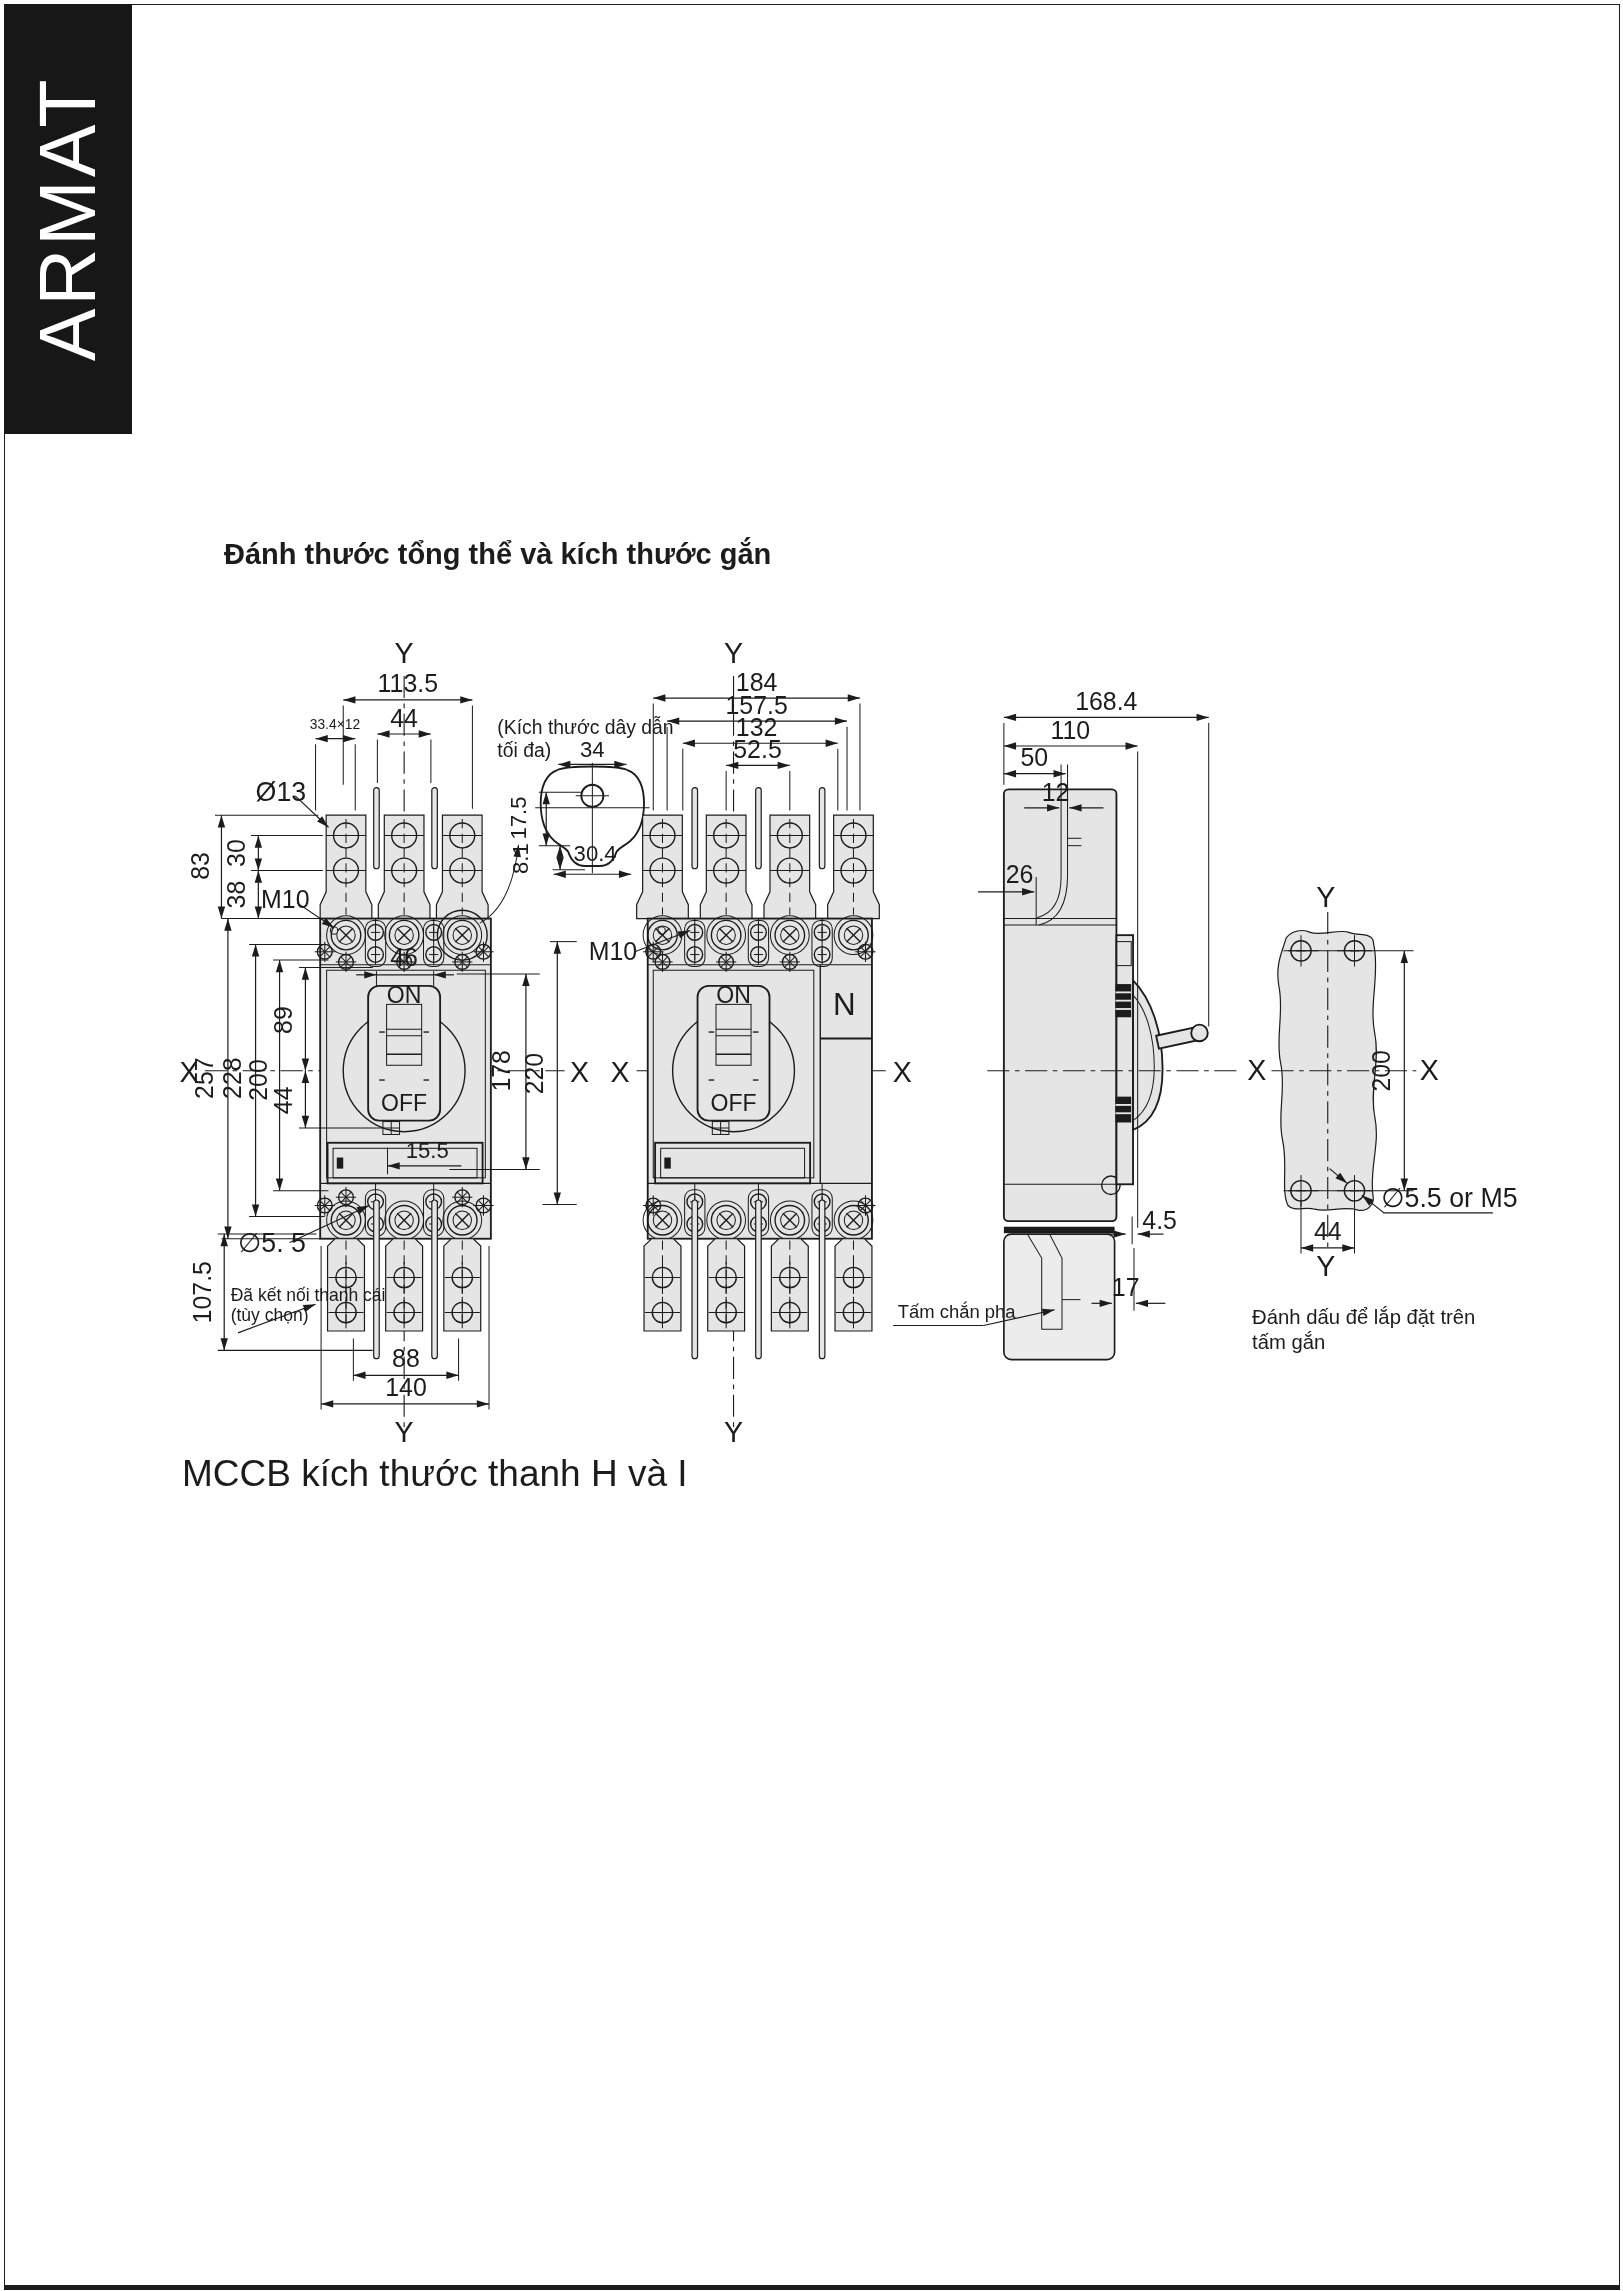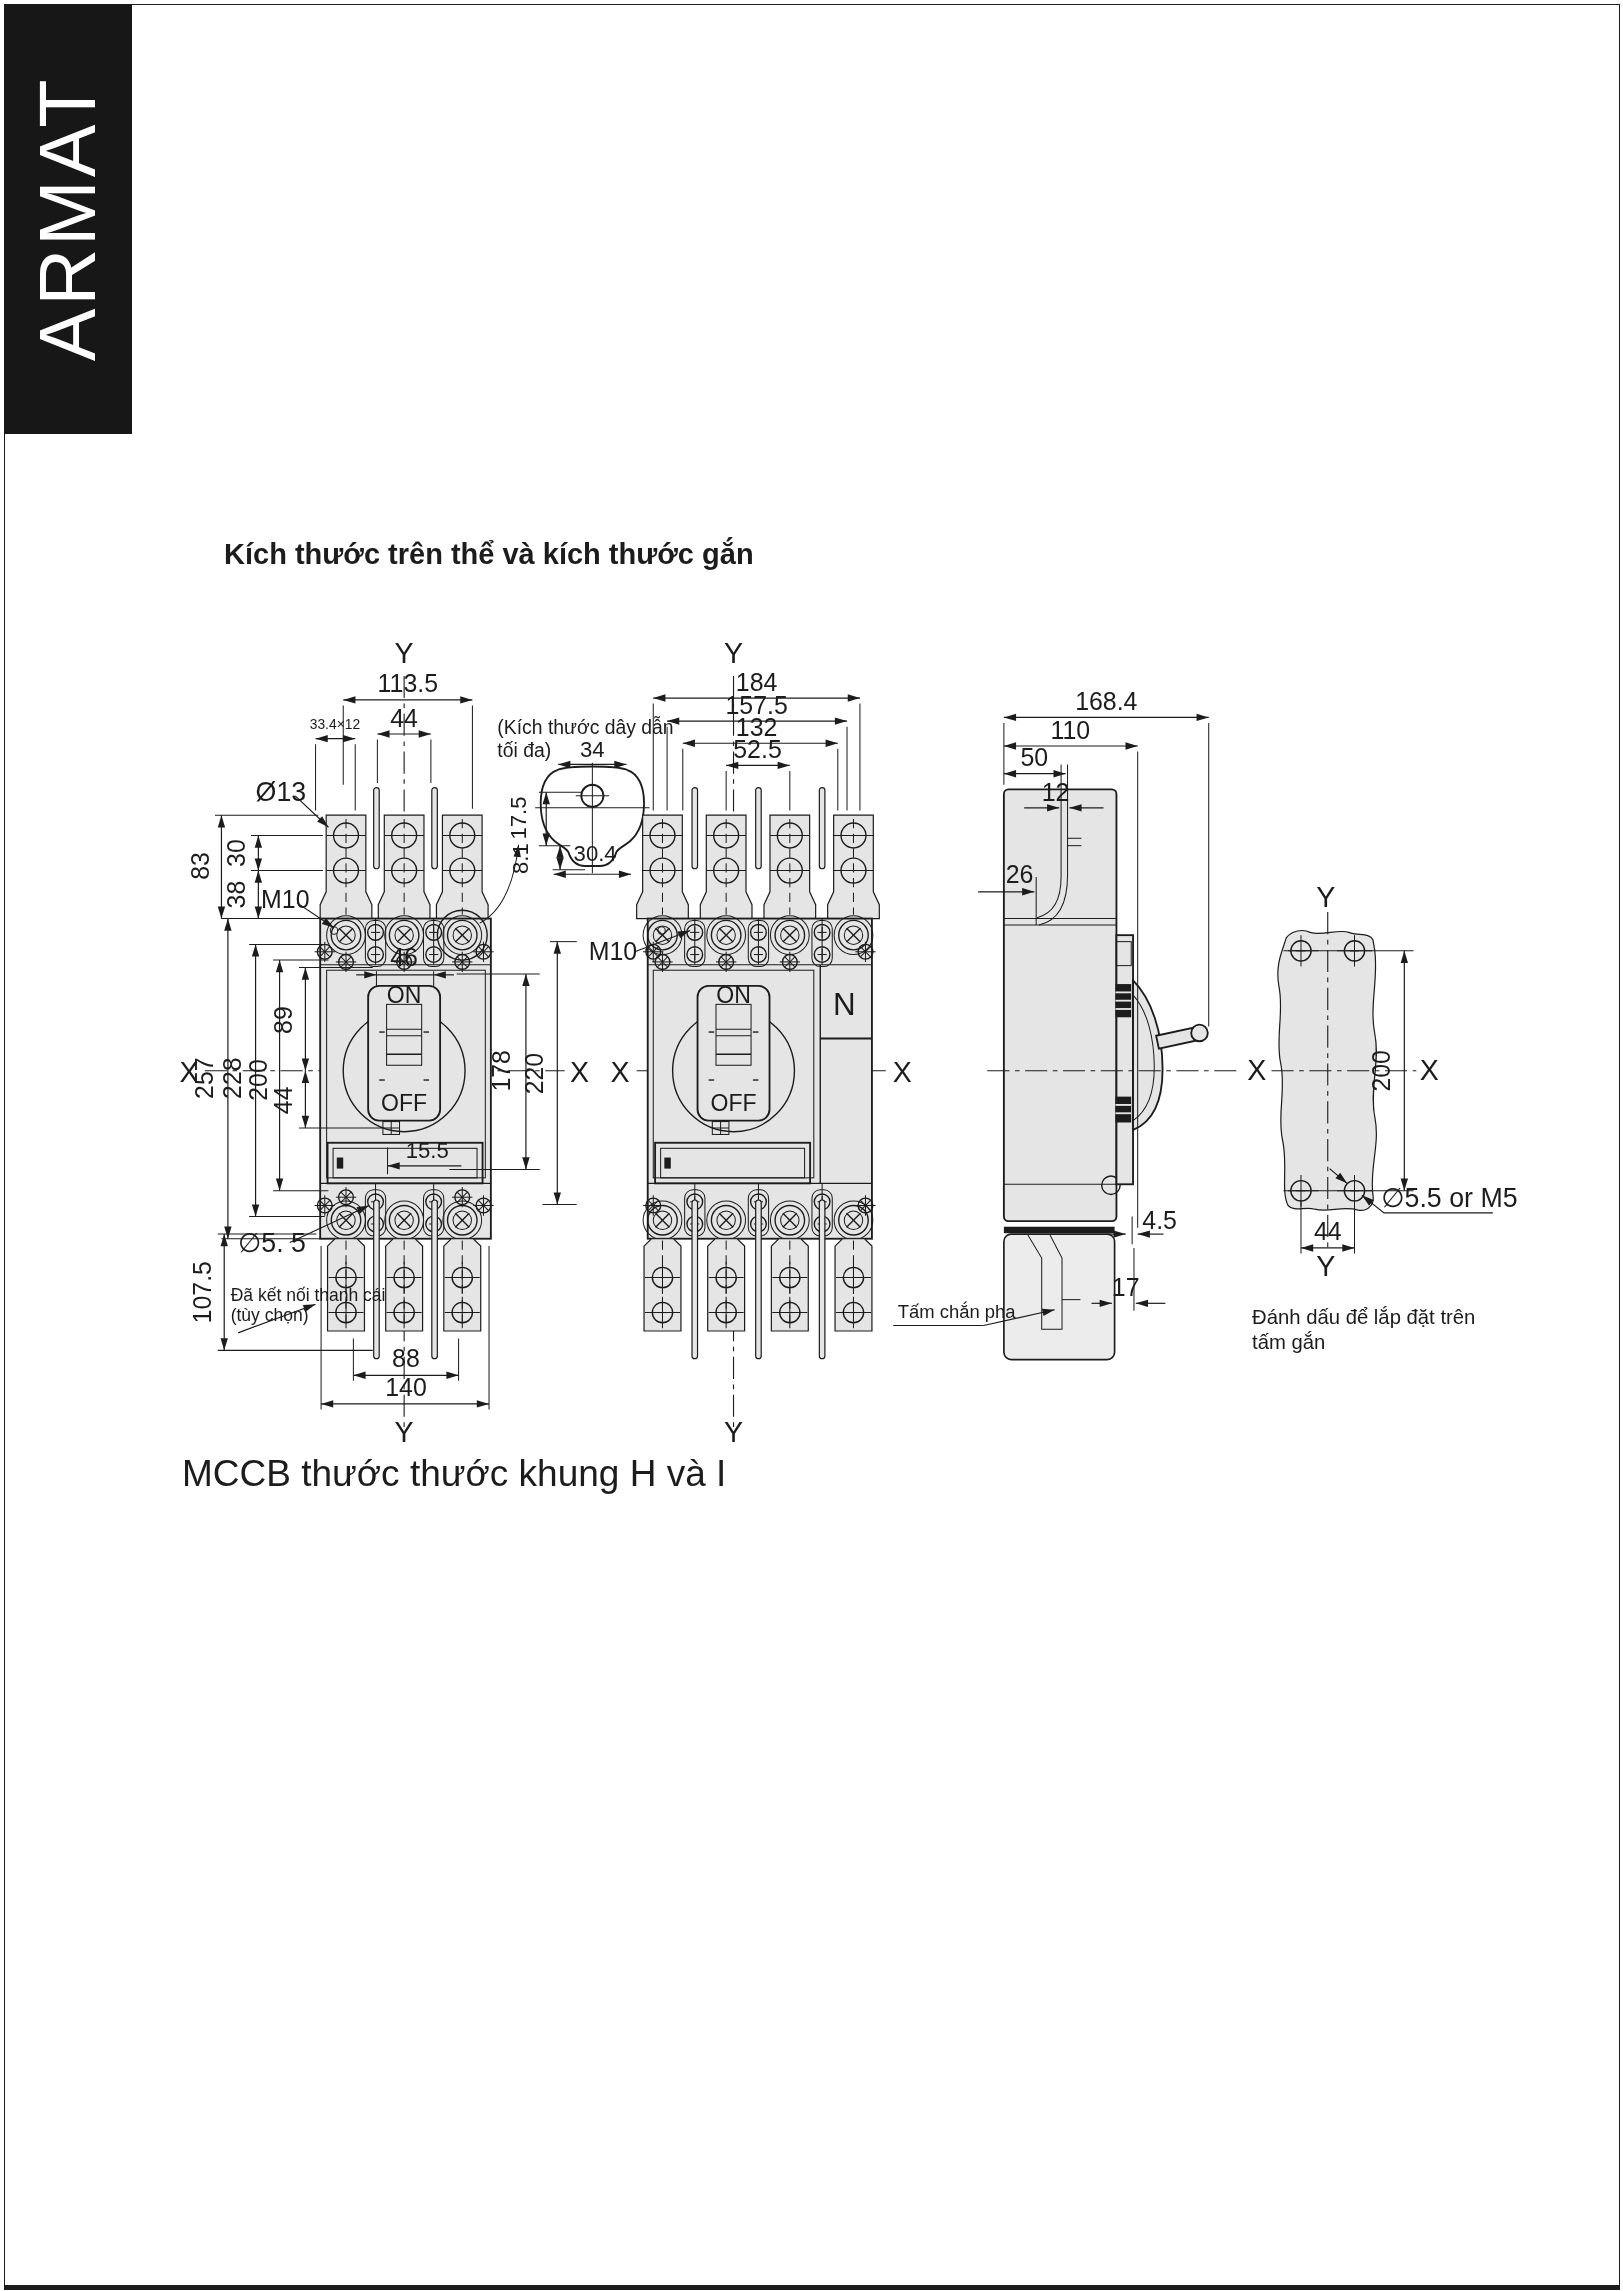--- a/index.html
+++ b/index.html
@@ -25,22 +25,22 @@
   .tx31{font-size:31px;} .tx34{font-size:34px;} .tx29{font-size:29px;}
   .mid{text-anchor:middle;}
 </style>
 </head>
 <body>
 
 <div class="page-border"></div>
 <div class="banner">
   <span>ARMAT</span>
 </div>
-<div class="title">Kích thước trên thể và kích thước gắn</div>
-<div class="caption">MCCB thước thước khung H và I</div>
+<div class="title">Đánh thước tổng thể và kích thước gắn</div>
+<div class="caption">MCCB kích thước thanh H và I</div>
 
 <svg width="1623" height="2292" viewBox="0 0 1759 2483">
 <defs>
   <marker id="ar" markerUnits="userSpaceOnUse" markerWidth="15" markerHeight="12" refX="14" refY="5" orient="auto-start-reverse">
     <path d="M0.8,1 L14,5 L0.8,9 Z" fill="#1c1c1c"></path>
   </marker>
   <g id="hole-lg">
         <circle r="13.5" class="o15"></circle>
       </g>
   <g id="hole-md">

